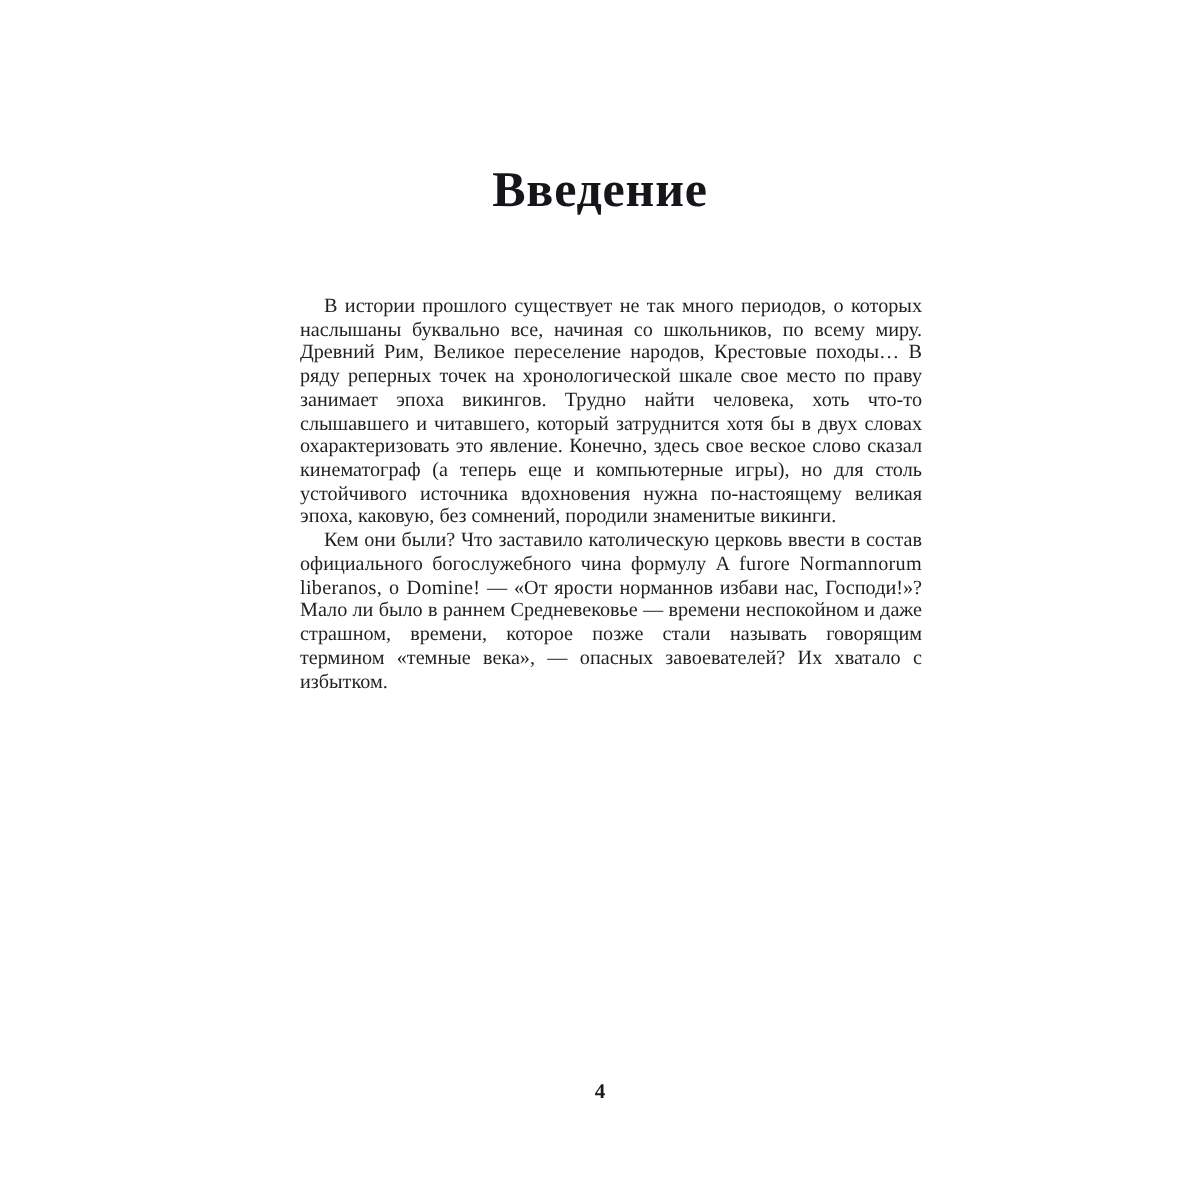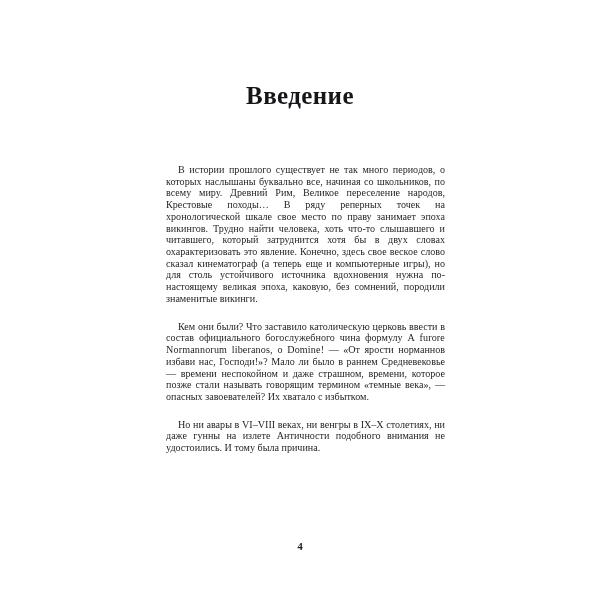--- a/index.html
+++ b/index.html
@@ -48,21 +48,21 @@
     width: 311px;
     font-size: 10.1px;
     line-height: 11.72px;
     text-align: justify;
     text-justify: inter-word;
     color: #1f1f22;
     hyphens: manual;
   }
 
   .text-column p {
-    margin: 16px;
+    margin: 0;
     text-indent: 12px;
     text-align: justify;
   }
 
   
   .latin {
     letter-spacing: 0.15px;
   }
 
   
@@ -85,20 +85,19 @@
 <div class="page">
 
   <h1 class="chapter-title">Введение</h1>
 
   <div class="text-column">
 
     <p class="body-paragraph">В истории прошлого существует не так много периодов, о которых наслышаны буквально все, начиная со школьников, по всему миру. Древний Рим, Великое переселение народов, Крестовые походы… В ряду реперных точек на хронологической шкале свое место по праву занимает эпоха викингов. Трудно найти человека, хоть что-то слышавшего и читавшего, который затруднится хотя бы в двух словах охарактеризовать это явление. Конечно, здесь свое веское слово сказал кинематограф (а теперь еще и компьютерные игры), но для столь устойчивого источника вдохновения нужна по-настоящему великая эпоха, каковую, без сомнений, породили знаменитые викинги.</p>
 
     <p class="body-paragraph"><span>Кем они были? Что заставило католическую церковь ввести в состав официального богослужебного чина формулу </span><span class="latin">A furore Normannorum liberanos, o Domine!</span><span> — «От ярости норманнов избави нас, Господи!»? Мало ли было в раннем Средневековье — времени неспокойном и даже страшном, времени, которое позже стали называть говорящим термином «темные века», — опасных завоевателей? Их хватало с избытком.</span></p>
 
-    <p class="body-paragraph">Но ни авары в VI–VIII веках, ни венгры в IX–X столетиях, ни даже гунны на излете Античности подобного внимания не удостоились. И тому была причина.</p>
 
 
   </div>
 
   <div class="folio">4</div>
 
 </div>
 
 </body></html>

